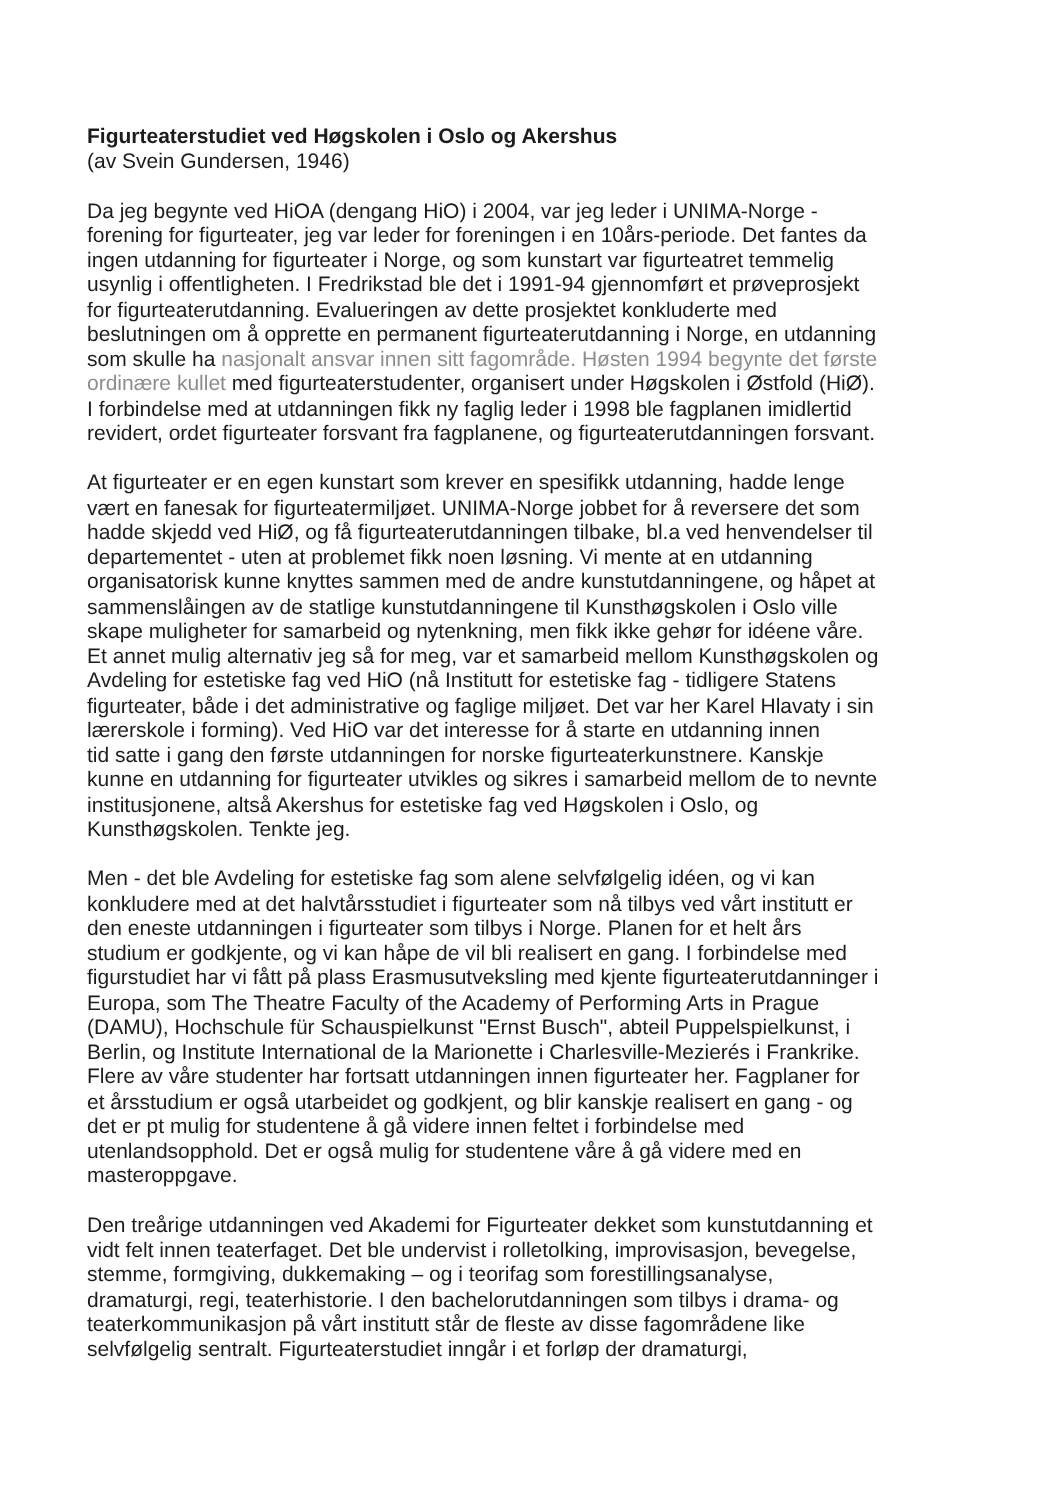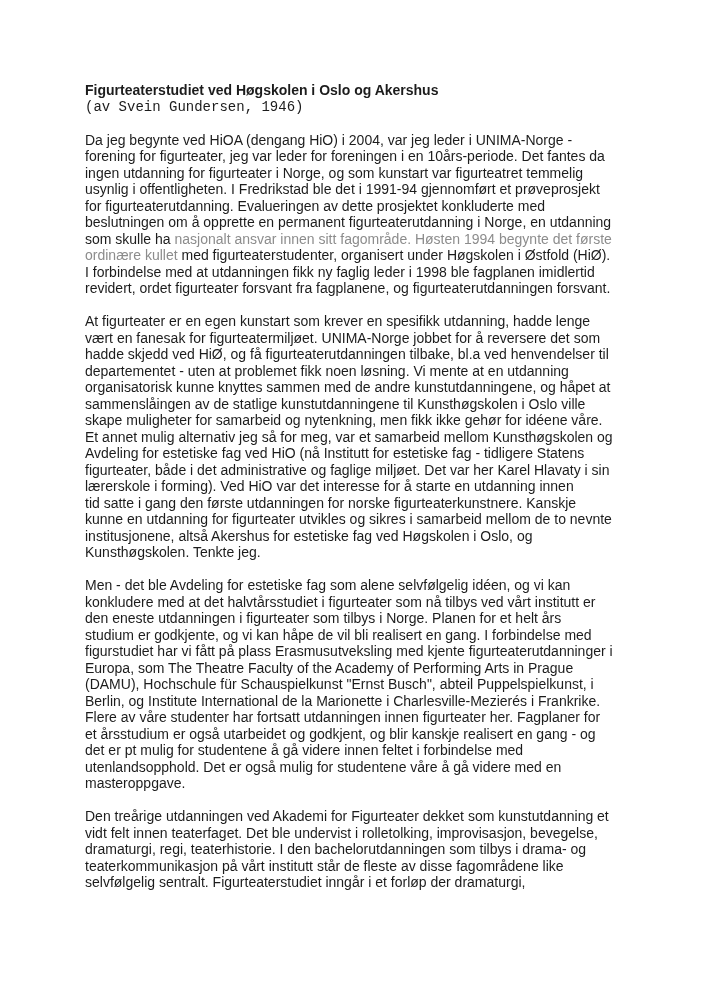--- a/index.html
+++ b/index.html
@@ -9,37 +9,36 @@
   }
   body {
     width: 707px;
     height: 1000px;
     overflow: hidden;
   }
   .page {
     box-sizing: border-box;
     width: 707px;
     height: 1000px;
-    padding: 82px 40px 0 85px;
+    padding: 82px 40px 0 58px;
     font-family: "Liberation Sans", sans-serif;
     font-size: 14px;
     line-height: 16.5px;
     color: var(--text-color, #1c1c1c);
     background: var(--page-bg, #ffffff);
   }
   .doc-header {
     margin: 0 0 16.5px 0;
   }
   .doc-title {
     font-weight: bold;
     white-space: pre;
   }
   .doc-byline {
     white-space: pre;
-    font-family: Liberation Mono, monospace;
   }
   .paragraph {
     margin: 0 0 16.5px 0;
   }
   .line {
     white-space: pre;
   }
   .muted {
     color: var(--muted-color, #8c8c8c);
   }
@@ -93,18 +92,19 @@
         <div class="line"><span>Berlin, og Institute International de la Marionette i Charlesville-Mezierés i Frankrike.</span></div>
         <div class="line"><span>Flere av våre studenter har fortsatt utdanningen innen figurteater her. Fagplaner for</span></div>
         <div class="line"><span>et årsstudium er også utarbeidet og godkjent, og blir kanskje realisert en gang - og</span></div>
         <div class="line"><span>det er pt mulig for studentene å gå videre innen feltet i forbindelse med</span></div>
         <div class="line"><span>utenlandsopphold. Det er også mulig for studentene våre å gå videre med en</span></div>
         <div class="line"><span>masteroppgave.</span></div>
       </div>
       <div class="paragraph">
         <div class="line"><span>Den treårige utdanningen ved Akademi for Figurteater dekket som kunstutdanning et</span></div>
         <div class="line"><span>vidt felt innen teaterfaget. Det ble undervist i rolletolking, improvisasjon, bevegelse,</span></div>
+        <div class="line"><span>stemme, formgiving, dukkemaking – og i teorifag som forestillingsanalyse,</span></div>
         <div class="line"><span>dramaturgi, regi, teaterhistorie. I den bachelorutdanningen som tilbys i drama- og</span></div>
         <div class="line"><span>teaterkommunikasjon på vårt institutt står de fleste av disse fagområdene like</span></div>
         <div class="line"><span>selvfølgelig sentralt. Figurteaterstudiet inngår i et forløp der dramaturgi,</span></div>
       </div>
     </div>
 </div>
 
 </body></html>

